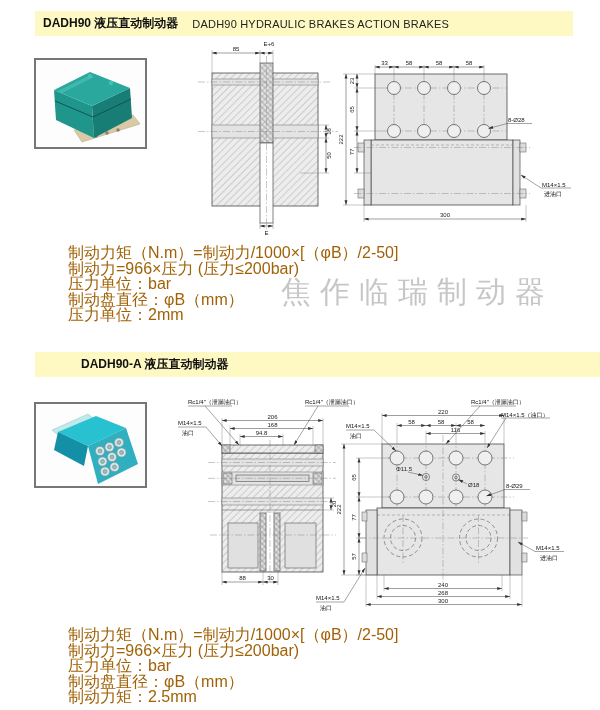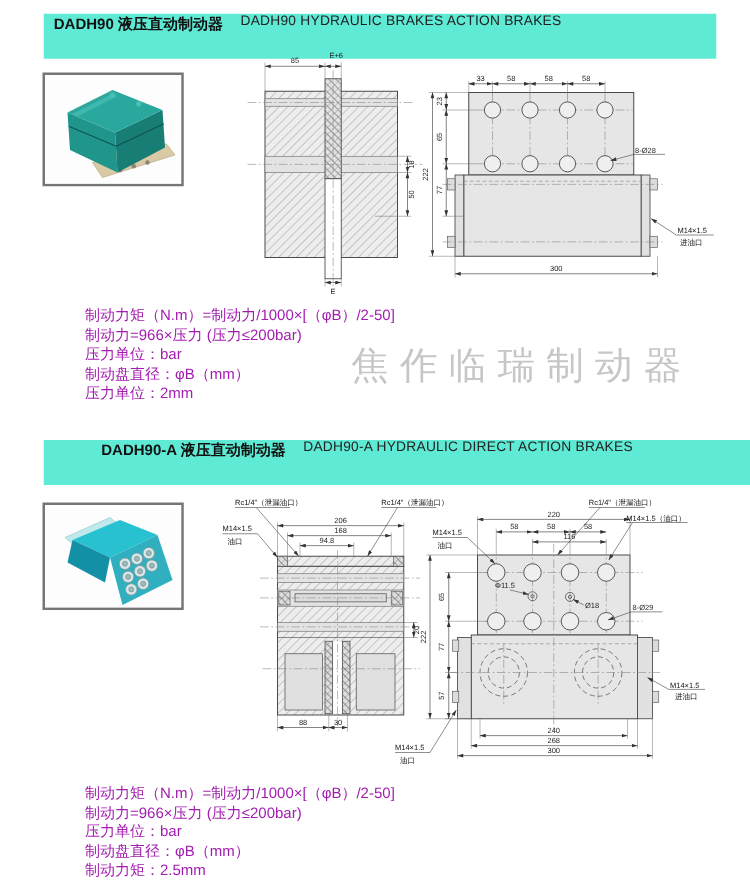--- a/index.html
+++ b/index.html
@@ -1,25 +1,25 @@
 <!DOCTYPE html>
 <html><head>
 <meta charset="utf-8">
 <style>
   html,body{margin:0;padding:0;background:#fff;}
   .page{position:relative;width:600px;height:710px;background:#fff;overflow:hidden;
         font-family:"Liberation Sans",sans-serif;}
-  .hdr{position:absolute;left:35px;width:530px;height:36px;background:#5eead4;
-       display:flex;align-items:flex-start;gap:14px;}
+  .hdr{position:absolute;left:35px;width:530px;height:25px;background:#fef9c3;
+       display:flex;align-items:center;gap:14px;}
   .hdr .zh{font-weight:bold;font-size:12px;color:#111;white-space:nowrap;}
   .hdr .en{font-size:11px;color:#222;letter-spacing:.2px;white-space:nowrap;}
   .photo{position:absolute;left:34px;width:113px;border:2px solid #767676;background:#fefefe;
          box-sizing:border-box;}
   .photo svg{width:100%;height:100%;display:block;}
-  .specs{position:absolute;font-size:12px;line-height:15.5px;color:#a21caf;white-space:nowrap;}
+  .specs{position:absolute;font-size:16px;line-height:15.5px;color:#a16207;white-space:nowrap;}
   .wm{position:absolute;left:281px;top:272px;font-family:"DejaVu Serif",serif;font-size:30px;
       color:#bdbdbd;letter-spacing:9px;white-space:nowrap;opacity:.85;}
   svg.draw{position:absolute;}
   text.dim{font-family:"Liberation Sans",sans-serif;font-size:6px;fill:#222;}
   text.lbl{font-family:"Liberation Sans",sans-serif;font-size:6px;fill:#111;}
   .thin{stroke:#4a4a4a;stroke-width:.5;fill:none;}
   .ext{stroke:#6e6e6e;stroke-width:.4;}
   .dl{stroke:#3c3c3c;stroke-width:.5;}
   .cl{stroke:#848484;stroke-width:.45;stroke-dasharray:7 2 1.5 2;fill:none;}
   .hid{stroke:#7a7a7a;stroke-width:.45;stroke-dasharray:3 2;fill:none;}
@@ -180,21 +180,20 @@
     <div>制动力=966×压力 (压力≤200bar)</div>
     <div>压力单位：bar</div>
     <div>制动盘直径：φB（mm）</div>
     <div>压力单位：2mm</div>
   </div>
 
   <div class="wm">焦作临瑞制动器</div>
 
   <div class="hdr" style="top:352px;padding-left:46px;">
     <span class="zh">DADH90-A 液压直动制动器</span>
-    <span class="en">DADH90-A  HYDRAULIC DIRECT ACTION BRAKES</span>
   </div>
 
   <div class="photo" style="top:402px;height:86px;">
     <svg viewBox="0 0 109 82">
       <rect x="0" y="0" width="109" height="82" fill="#fdfdfd"></rect>
       <polygon points="16,26 52,10 58,15 22,31" fill="#bfe9ea" stroke="#8fc6cb" stroke-width="0.5"></polygon>
       <polygon points="22,28 60,12 90,24 52,42" fill="#27c1d2"></polygon>
       <polygon points="22,28 52,42 48,62 18,46" fill="#1390a6"></polygon>
       <polygon points="52,42 90,24 102,60 62,80" fill="#2fafbf"></polygon>
       <g stroke="#7d9a9c" stroke-width="0.7">

